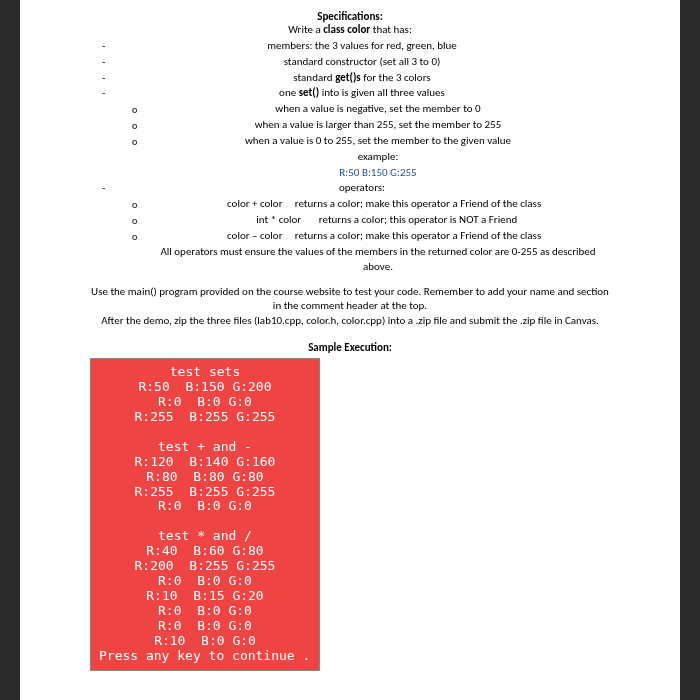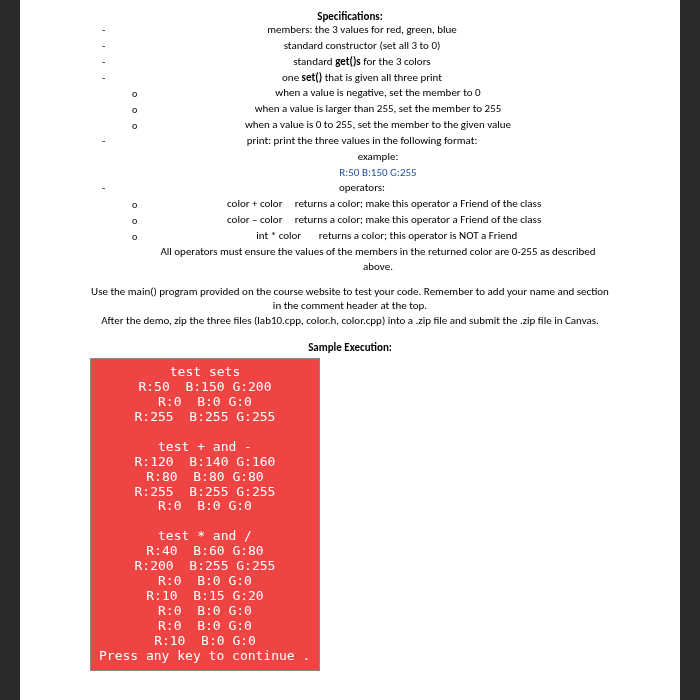--- a/index.html
+++ b/index.html
@@ -22,41 +22,43 @@
     .para { margin-top: 10px; line-height: 1.35; }
     .console { background: #ef4444; color: #fff; font-family: "Lucida Console", monospace; font-size: 13px; padding: 6px 8px; width: 230px; border: 1px solid #888; margin-top: 4px; line-height: 1.15; white-space: pre; }
     .cursor { display: inline-block; width: 7px; height: 10px; background: #fff; vertical-align: text-bottom; }
   </style>
 </head>
 <body>
 
 <div class="page-wrap">
 
   <div class="section-head">Specifications:</div>
+  <div class="line">
+    <span>Write a </span><span class="bold">class color</span><span> that has:</span>
+  </div>
 
   <div class="line bullet-1">members: the 3 values for red, green, blue</div>
   <div class="line bullet-1">standard constructor (set all 3 to 0)</div>
   <div class="line bullet-1">
     <span>standard </span><span class="bold">get()s</span><span> for the 3 colors</span>
   </div>
   <div class="line bullet-1">
-    <span>one </span><span class="bold">set()</span><span> that is given all three print</span>
+    <span>one </span><span class="bold">set()</span><span> into is given all three values</span>
   </div>
   <div class="line bullet-2">when a value is negative, set the member to 0</div>
   <div class="line bullet-2">when a value is larger than 255, set the member to 255</div>
   <div class="line bullet-2">when a value is 0 to 255, set the member to the given value</div>
 
-  <div class="line bullet-1">print: print the three values in the following format:</div>
   <div class="line indent-2">example:</div>
   <div class="line indent-2 blue">R:50  B:150  G:255</div>
 
   <div class="line bullet-1">operators:</div>
   <div class="line op-row"><span class="op-left">color + color</span><span>returns a color; make this operator a Friend of the class</span></div>
+  <div class="line op-row"><span class="op-left">int  *  color</span><span>returns a color; this operator is NOT a Friend</span></div>
   <div class="line op-row"><span class="op-left">color – color</span><span>returns a color; make this operator a Friend of the class</span></div>
-  <div class="line op-row"><span class="op-left">int  *  color</span><span>returns a color; this operator is NOT a Friend</span></div>
   <div class="line indent-deeper">All operators must ensure the values of the members in the returned color are 0-255 as described above.</div>
 
   <div class="para">Use the main() program provided on the course website to test your code. Remember to add your name and section in the comment header at the top.</div>
 
   <div class="line">After the demo, zip the three files (lab10.cpp, color.h, color.cpp) into a .zip file and submit the .zip file in Canvas.</div>
 
   <div class="section-head" style="margin-top:12px">Sample Execution:</div>
   <div class="console"><span>test sets
 R:50  B:150 G:200
 R:0  B:0 G:0

